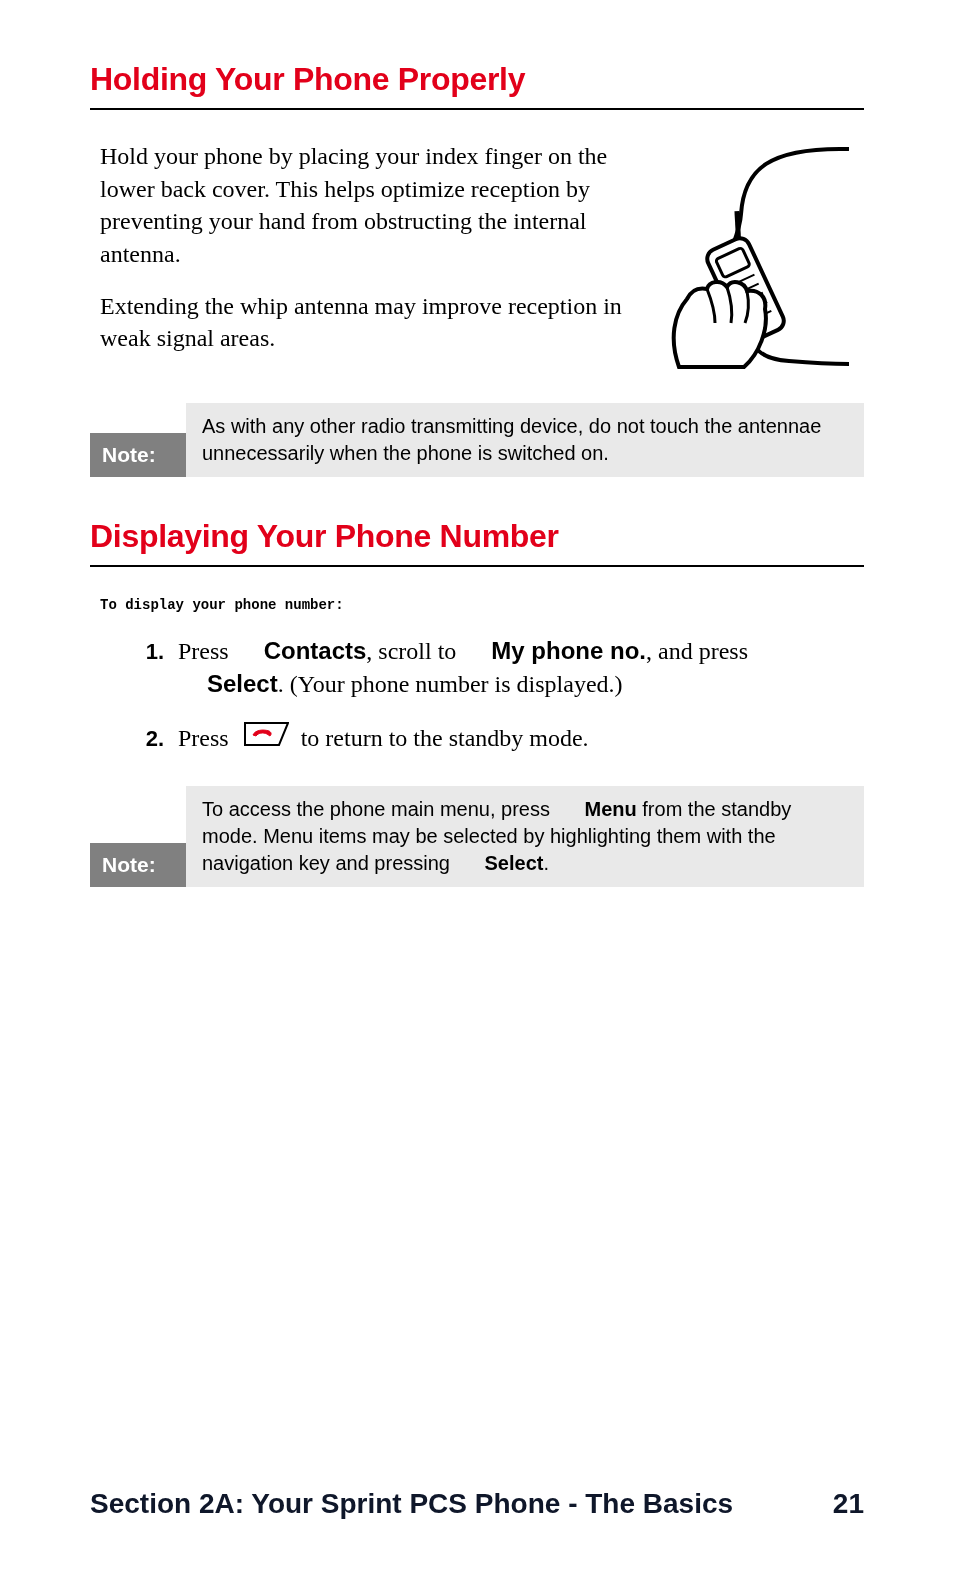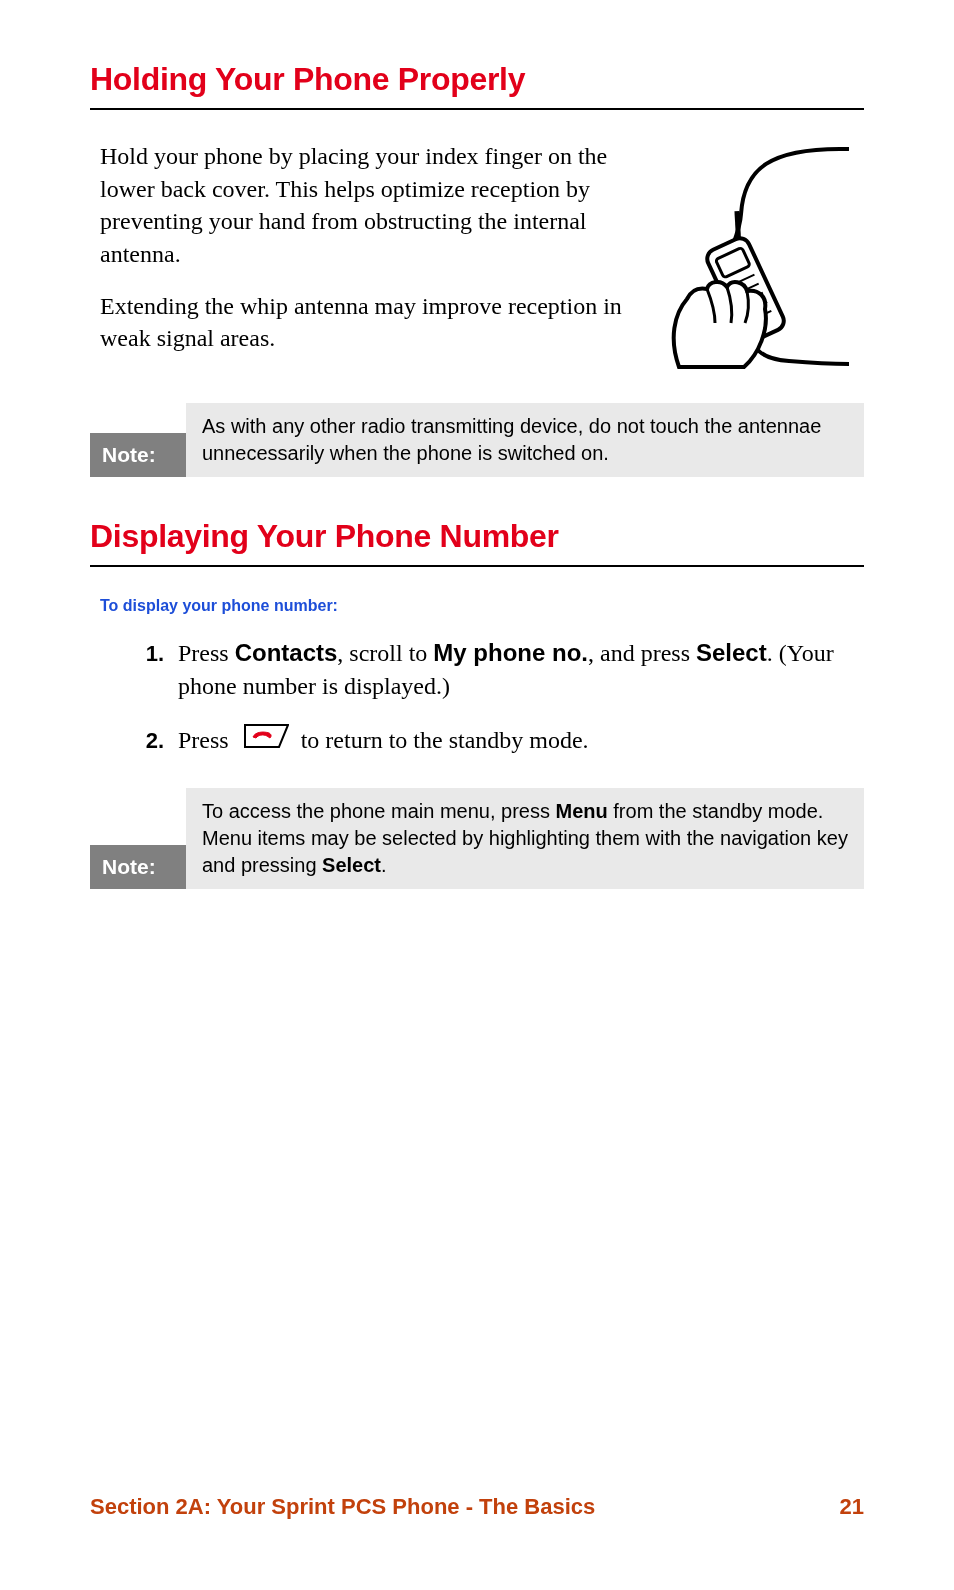--- a/index.html
+++ b/index.html
@@ -45,60 +45,60 @@
   .note-body {
     background: #e9e9e9;
     font-family: "Helvetica Neue", Helvetica, Arial, sans-serif;
     font-size: 20px;
     line-height: 1.35;
     padding: 10px 16px;
     flex: 1;
     color: #000;
   }
   .sub-heading {
-    font-family: Liberation Sans, sans-serif;
+    font-family: Liberation Mono, monospace;
     font-weight: 700;
-    color: #1d4ed8;
-    font-size: 16px;
+    color: #000000;
+    font-size: 14px;
     margin: 10px 0 22px 0;
   }
   ol.steps { list-style: none; padding-left: 30px; }
   ol.steps li {
     font-size: 24px;
     line-height: 1.35;
     margin-bottom: 22px;
     display: flex;
     align-items: flex-start;
   }
   ol.steps li .num {
     font-family: "Helvetica Neue", Helvetica, Arial, sans-serif;
     font-weight: 800;
     font-size: 22px;
     width: 34px; flex: 0 0 auto;
     text-align: right;
     margin-right: 14px;
     padding-top: 2px;
   }
   ol.steps li .step-text { flex: 1; }
-  .b-sans { font-family: "Helvetica Neue", Helvetica, Arial, sans-serif; font-weight: 800; }
+  .b-sans { font-family: "Helvetica Neue", Helvetica, Arial, sans-serif; font-weight: 800; margin-left: 29px; }
   .key-icon {
     display: inline-block;
     vertical-align: middle;
     margin: 0 6px;
     position: relative;
     top: -2px;
   }
   .footer {
     position: absolute;
     left: 90px; right: 90px; bottom: 70px;
     display: flex; justify-content: space-between; align-items: center;
     font-family: "Helvetica Neue", Helvetica, Arial, sans-serif;
     font-weight: 800;
-    font-size: 22px;
-    color: #c2410c;
+    font-size: 28px;
+    color: #0f172a;
   }
 </style>
 </head>
 <body>
 
 <div class="page">
 
   <h2 class="section-heading">Holding Your Phone Properly</h2>
   <hr class="hr">
 

